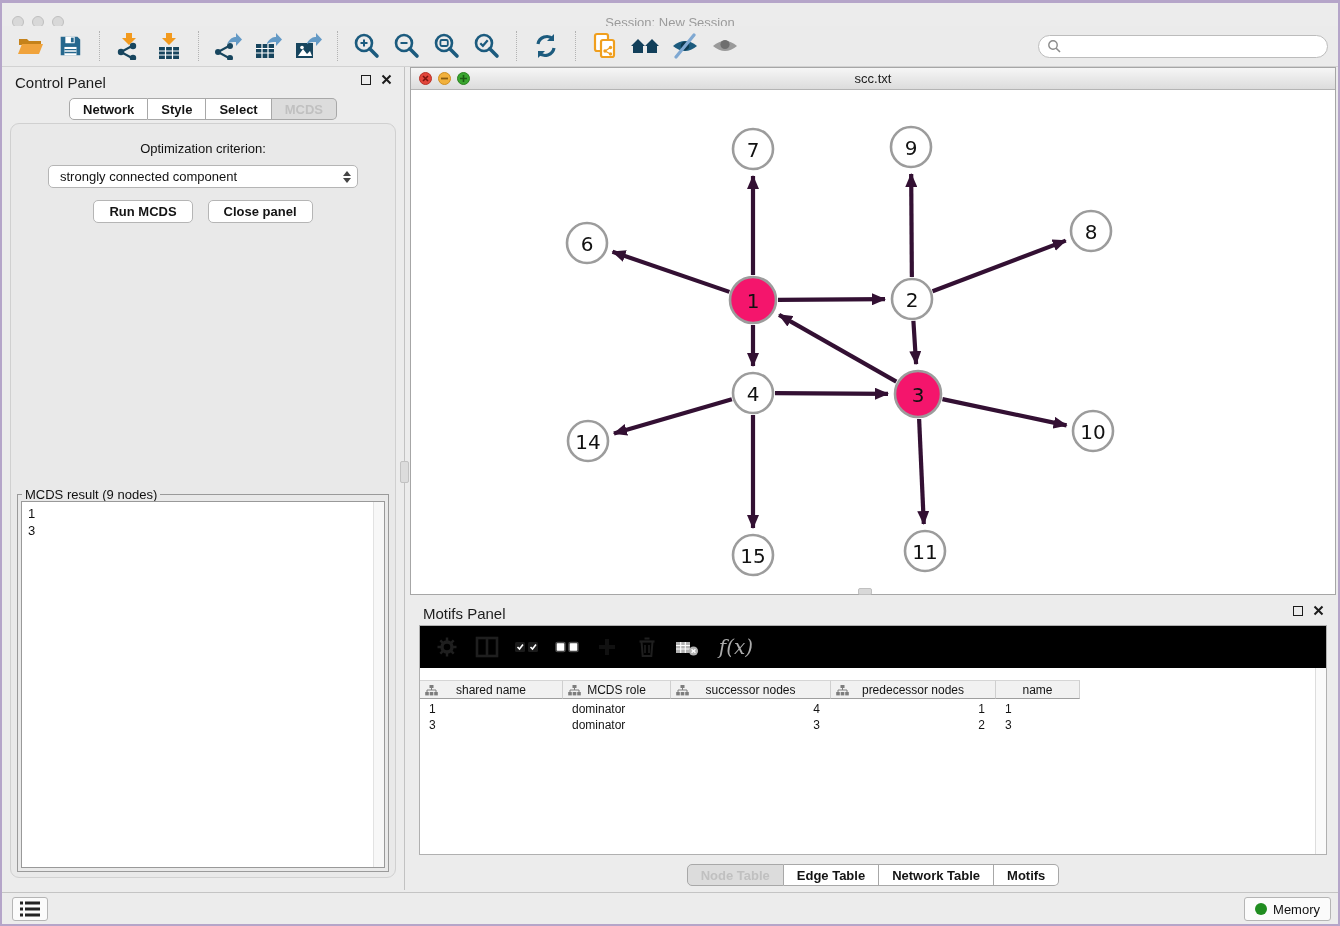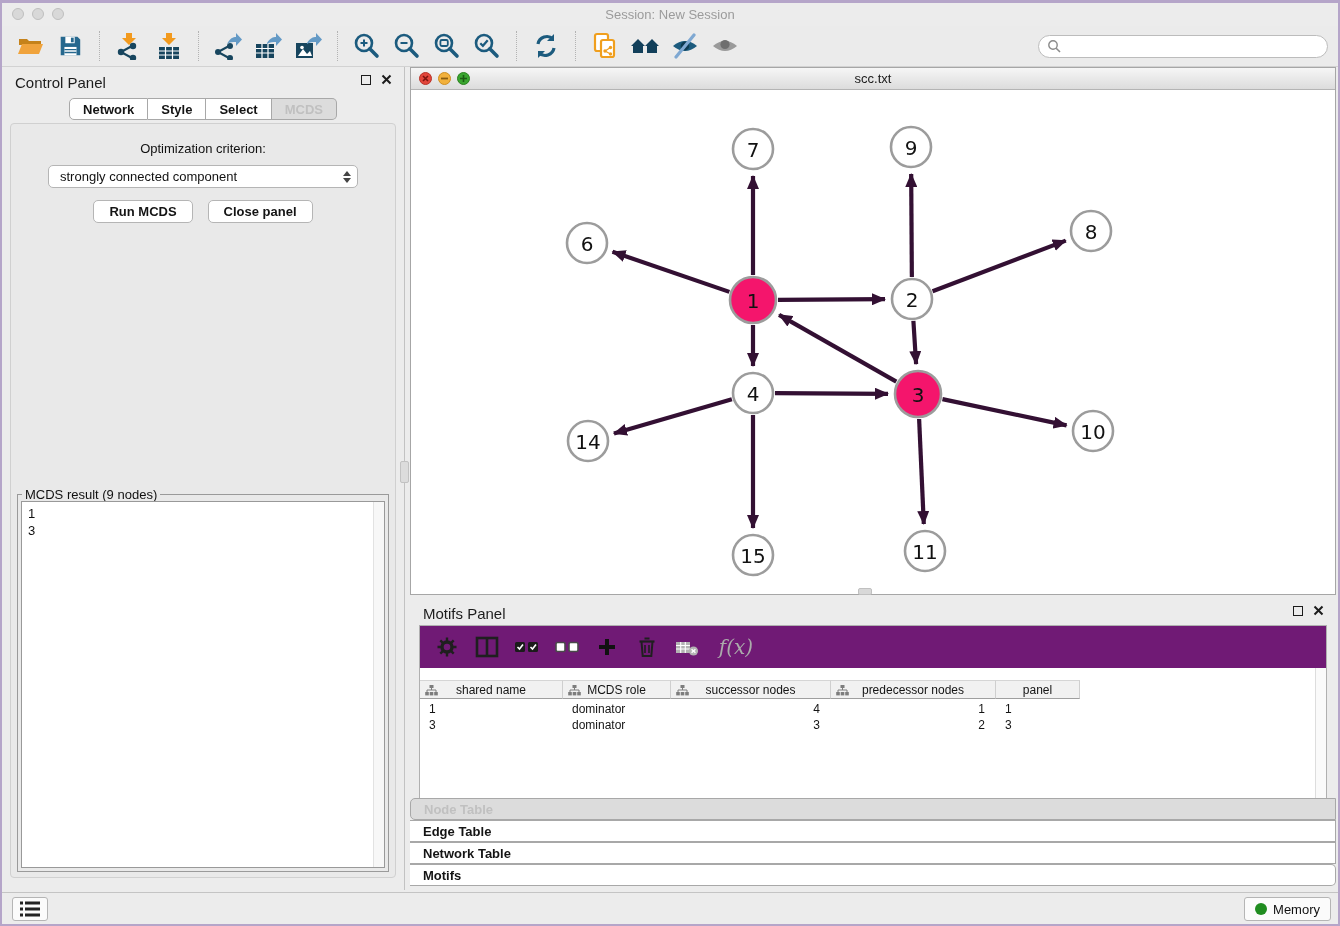--- a/index.html
+++ b/index.html
@@ -2,21 +2,21 @@
 <html><head>
 <meta charset="utf-8">
 <style>
   * { box-sizing: border-box; margin: 0; padding: 0; }
   html,body { width:1340px; height:926px; }
   body { font-family:"Liberation Sans","DejaVu Sans",sans-serif; background:#ececec; }
   #app { position:relative; width:1340px; height:926px; background:#ececec;
          border:2px solid #b5a5c9; border-top-width:3px; overflow:hidden; }
 
   
-  .titlebar { position:absolute; left:0; right:0; top:0; height:23px;
+  .titlebar { position:absolute; left:0; right:0; top:8px; height:23px;
               display:flex; align-items:center; justify-content:center;
               font-size:13px; color:#9b9b9b; background:#ececec; }
   .lights { position:absolute; left:10px; top:5px; display:flex; gap:8px; }
   .light { width:12px; height:12px; border-radius:50%; background:#d8d8d8; border:1px solid #bfbfbf; }
 
   
   .toolbar { position:absolute; left:0; right:0; top:23px; height:41px; background:#ebebeb;
              border-bottom:1px solid #d2d2d2; display:flex; align-items:center; padding:0 10px; gap:4px; }
   .tbtn { width:36px; height:32px; display:flex; align-items:center; justify-content:center; border-radius:4px; }
   .tsep { width:1px; height:30px; border-left:1px dotted #b3b3b3; margin:0 7px; }
@@ -33,21 +33,21 @@
 
   .seg { display:flex; }
   .seg .tab { height:22px; padding:0 13px; display:flex; align-items:center; background:#fff;
               border:1px solid #a8a8a8; border-left:none; font-size:13px; font-weight:bold; color:#141414; }
   .seg .tab:first-child { border-left:1px solid #a8a8a8; border-radius:5px 0 0 5px; }
   .seg .tab:last-child { border-radius:0 5px 5px 0; }
   .seg .tab.selected { background:#dcdcdc; color:#c0c0c0; }
   .cp-tabs { position:absolute; left:0; right:0; top:31px; display:flex; justify-content:center; }
 
   .cp-body { position:absolute; left:8px; right:8px; top:56px; bottom:12px; background:#e9e9e9;
-             border:1px solid #d0d0d0; border-radius:4px; }
+             border:1px solid #d0d0d0; border-radius:9px; }
   .opt-label { margin-top:17px; text-align:center; font-size:13px; color:#111; }
   .cp-select { margin:9px auto 0; width:310px; height:23px; background:#fff; border:1px solid #b5b5b5;
                border-radius:5px; display:flex; align-items:center; padding:0 6px 0 11px; font-size:13px; color:#111; }
   .cp-select .sel-text { flex:1; }
   .stepper { display:flex; flex-direction:column; gap:2px; align-items:center; }
   .stepper .up { width:0; height:0; border-left:4px solid transparent; border-right:4px solid transparent; border-bottom:5px solid #444; }
   .stepper .down { width:0; height:0; border-left:4px solid transparent; border-right:4px solid transparent; border-top:5px solid #444; }
   .btn-row { margin-top:12px; display:flex; justify-content:center; gap:15px; }
   .btn { height:23px; padding:0 15px; background:#fff; border:1px solid #b5b5b5; border-radius:5px;
          font-size:13px; font-weight:bold; color:#141414; display:flex; align-items:center; }
@@ -76,36 +76,36 @@
   .nlight { width:13px; height:13px; border-radius:50%; display:flex; align-items:center; justify-content:center; }
   .nlight svg { display:block; }
   .nl-red { background:#e2463b; border:1px solid #b83228; }
   .nl-yellow { background:#f2b13c; border:1px solid #cf8f22; }
   .nl-green { background:#39a52f; border:1px solid #2a811f; }
   .net-canvas { position:absolute; left:0; top:23px; right:0; bottom:0; background:#fff; }
 
   
   .table-panel { position:absolute; left:408px; top:595px; width:926px; bottom:34px; }
   .tp-container { position:absolute; left:9px; right:9px; top:27px; bottom:35px; background:#fff; border:1px solid #b0b0b0; }
-  .tp-toolbar { height:42px; background:#701a75; display:flex; align-items:center; padding:0 12px; gap:10px; }
+  .tp-toolbar { height:42px; background:#000000; display:flex; align-items:center; padding:0 12px; gap:10px; }
   .tp-btn { width:30px; height:30px; display:flex; align-items:center; justify-content:center; }
   .fx { font-family:"DejaVu Serif","Liberation Serif",serif; font-style:italic; font-size:20px; color:#ababab; }
   .tp-body { position:absolute; left:0; right:0; top:42px; bottom:0; background:#fff; }
   .tp-scroll { position:absolute; right:0; top:0; bottom:0; width:11px; background:#fafafa; border-left:1px solid #ddd; }
   .thead { position:absolute; left:0; top:12px; display:flex; }
   .th { position:relative; height:19px; background:#f1f1f1; border-top:1px solid #d5d5d5;
         border-right:1px solid #cfcfcf; border-bottom:1px solid #9f9f9f;
         display:flex; align-items:center; justify-content:center; font-size:12px; color:#141414; }
   .th .tree { position:absolute; left:5px; top:4px; }
   .trow { position:absolute; left:0; display:flex; height:16px; }
   .td { font-size:12px; color:#141414; display:flex; align-items:center; }
   .c0 { width:143px; } .c1 { width:108px; } .c2 { width:160px; } .c3 { width:165px; } .c4 { width:84px; }
   .al { padding-left:9px; justify-content:flex-start; }
   .ar { padding-right:11px; justify-content:flex-end; }
-  .tp-tabs { position:absolute; left:0; right:0; bottom:4px; display:flex; justify-content:center;flex-direction:column; }
+  .tp-tabs { position:absolute; left:0; right:0; bottom:4px; display:flex; justify-content:center; }
 
   
   .status-bar { position:absolute; left:0; right:0; bottom:0; height:32px; background:#ececec; border-top:1px solid #c4c4c4; }
   .list-btn { position:absolute; left:10px; top:4px; width:36px; height:24px; background:#fbfbfb;
               border:1px solid #b5b5b5; border-radius:3px; display:flex; align-items:center; justify-content:center; }
   .memory-btn { position:absolute; right:7px; top:4px; height:24px; padding:0 10px; background:#fbfbfb;
                 border:1px solid #b5b5b5; border-radius:3px; display:flex; align-items:center; gap:6px; font-size:13px; color:#111; }
   .mem-dot { width:12px; height:12px; border-radius:50%; background:#1f8c1f; }
 </style>
 </head>
@@ -480,21 +480,21 @@
             <svg class="tree" width="13" height="11" viewBox="0 0 13 11">
                 <rect x="4.5" y="0" width="4" height="3" fill="#7d7d7d"></rect>
                 <path d="M6.5 3v2M2 7V5h9v2" stroke="#7d7d7d" fill="none"></path>
                 <rect x="0.2" y="7" width="3.6" height="3.4" fill="#7d7d7d"></rect>
                 <rect x="4.7" y="7" width="3.6" height="3.4" fill="#7d7d7d"></rect>
                 <rect x="9.2" y="7" width="3.6" height="3.4" fill="#7d7d7d"></rect>
               </svg>
             <span>predecessor nodes</span>
           </div>
           <div class="th c4">
-            <span>panel</span>
+            <span>name</span>
           </div>
         </div>
         <div class="trow" style="top:33px">
           <div class="td c0 al">1</div>
           <div class="td c1 al">dominator</div>
           <div class="td c2 ar">4</div>
           <div class="td c3 ar">1</div>
           <div class="td c4 al">1</div>
         </div>
         <div class="trow" style="top:49px">

